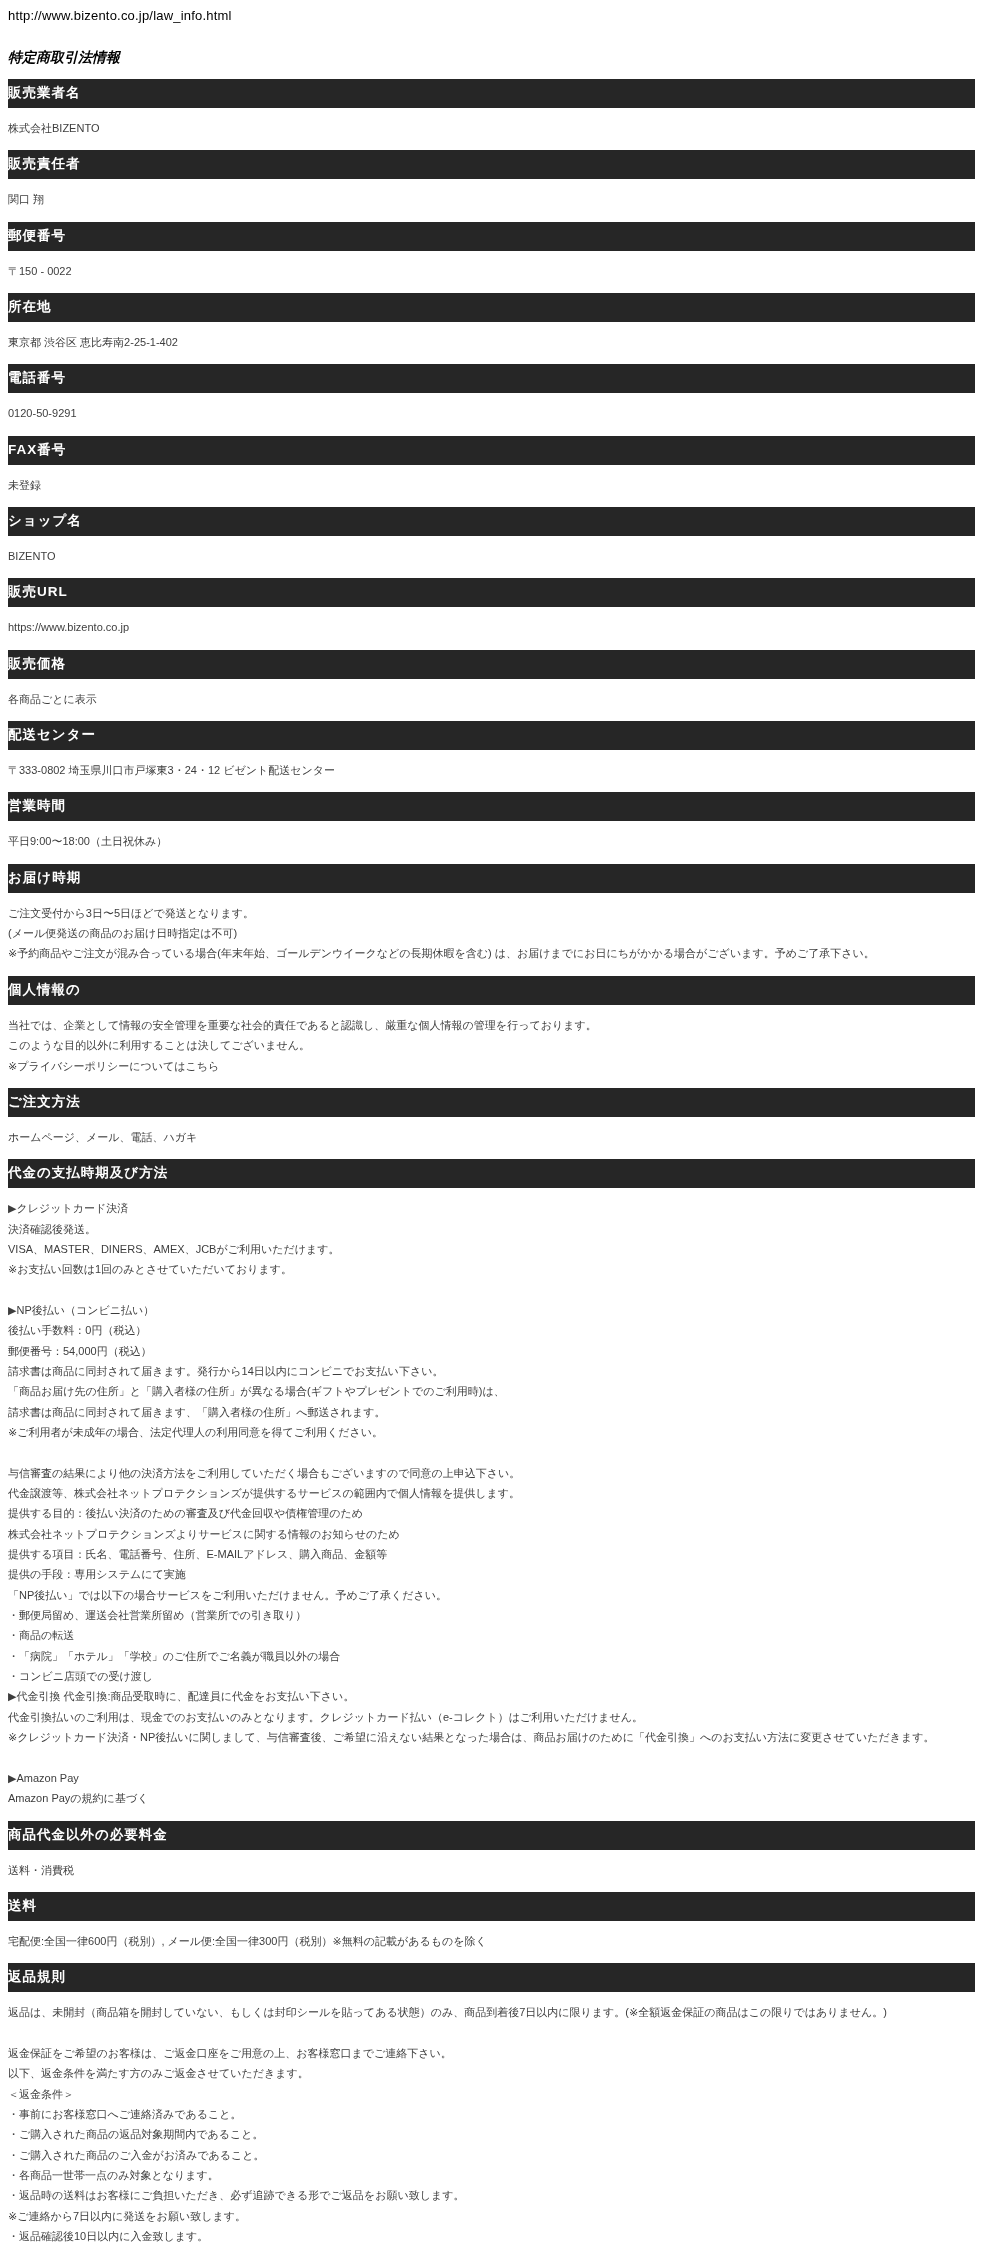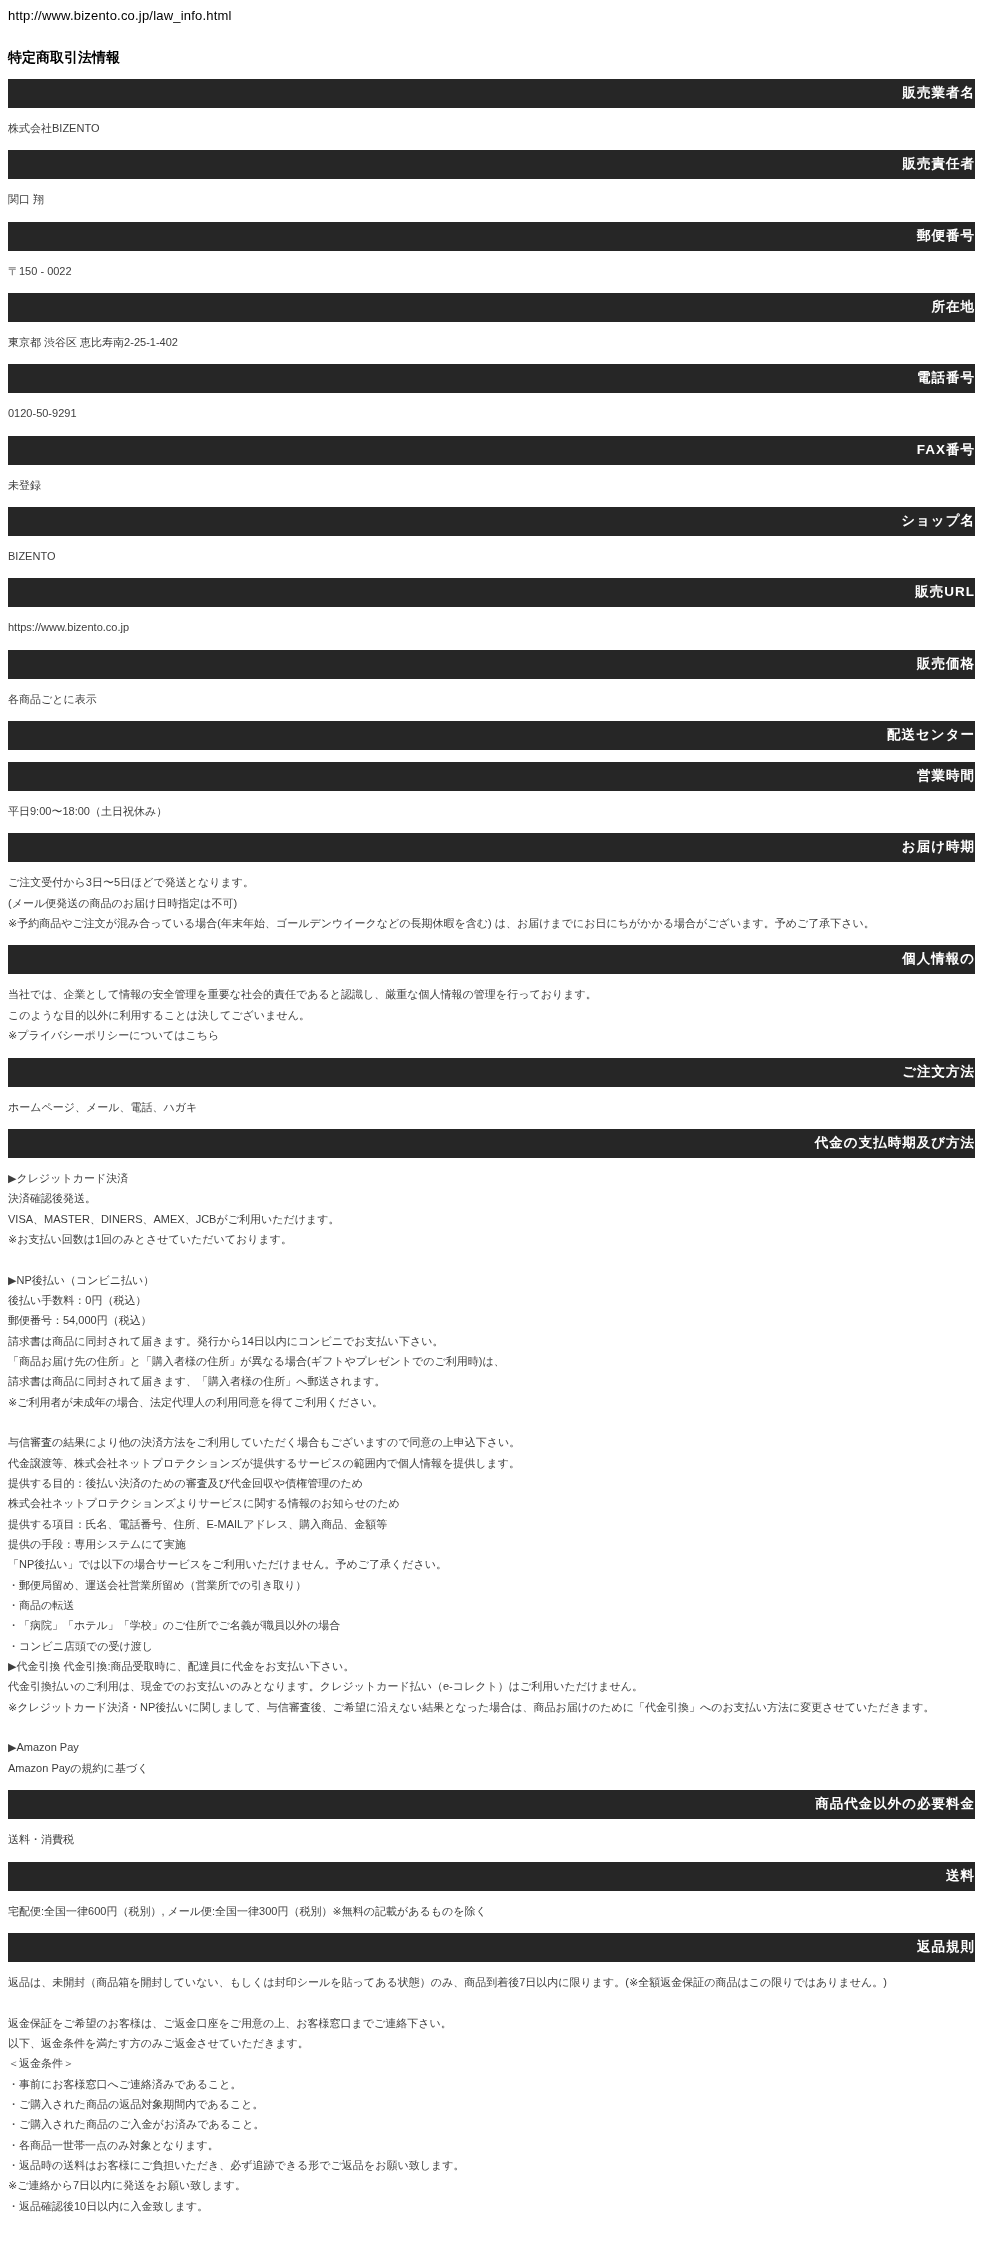--- a/index.html
+++ b/index.html
@@ -21,25 +21,26 @@
     font-size:13px;
     color:#000000;
     margin:2px 0 26px 0;
     letter-spacing:0.2px;
   }
   .page-title{
     font-size:14px;
     font-weight:bold;
     color:#000000;
     margin:0 0 4px 0;
+    font-style:italic;
   }
   .bar{
     background:var(--bar-bg);
     color:var(--bar-fg);
-    text-align:right;
+    text-align:left;
     font-size:13.5px;
     font-weight:bold;
     padding:5px 0 6px 0;
     margin:12px 0 10px 0;
     letter-spacing:1px;
   }
   .sec-body p{
     margin:0;
     font-size:11px;
     line-height:1.85;
@@ -102,20 +103,23 @@
         </div>
       </section>
       <section>
         <div class="bar">販売価格</div>
         <div class="sec-body">
           <p>各商品ごとに表示</p>
         </div>
       </section>
       <section>
         <div class="bar">配送センター</div>
+        <div class="sec-body">
+          <p>〒333-0802 埼玉県川口市戸塚東3・24・12 ビゼント配送センター</p>
+        </div>
       </section>
       <section>
         <div class="bar">営業時間</div>
         <div class="sec-body">
           <p>平日9:00〜18:00（土日祝休み）</p>
         </div>
       </section>
       <section>
         <div class="bar">お届け時期</div>
         <div class="sec-body">

